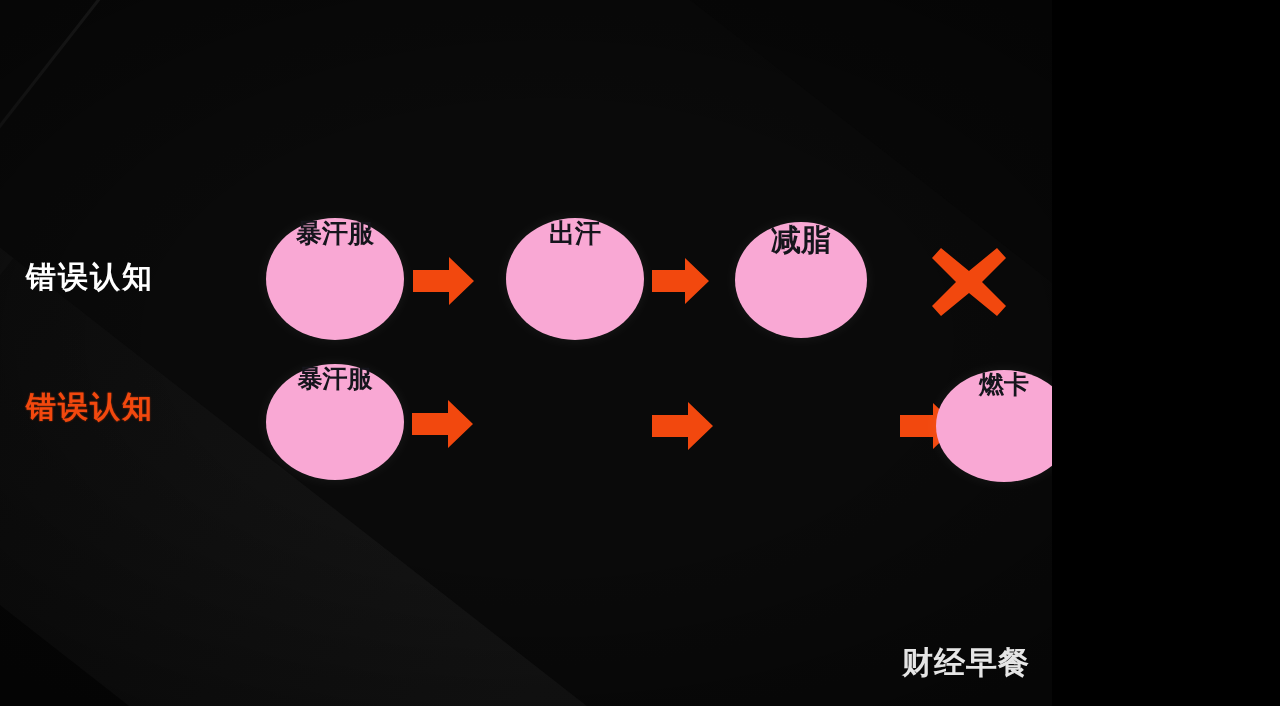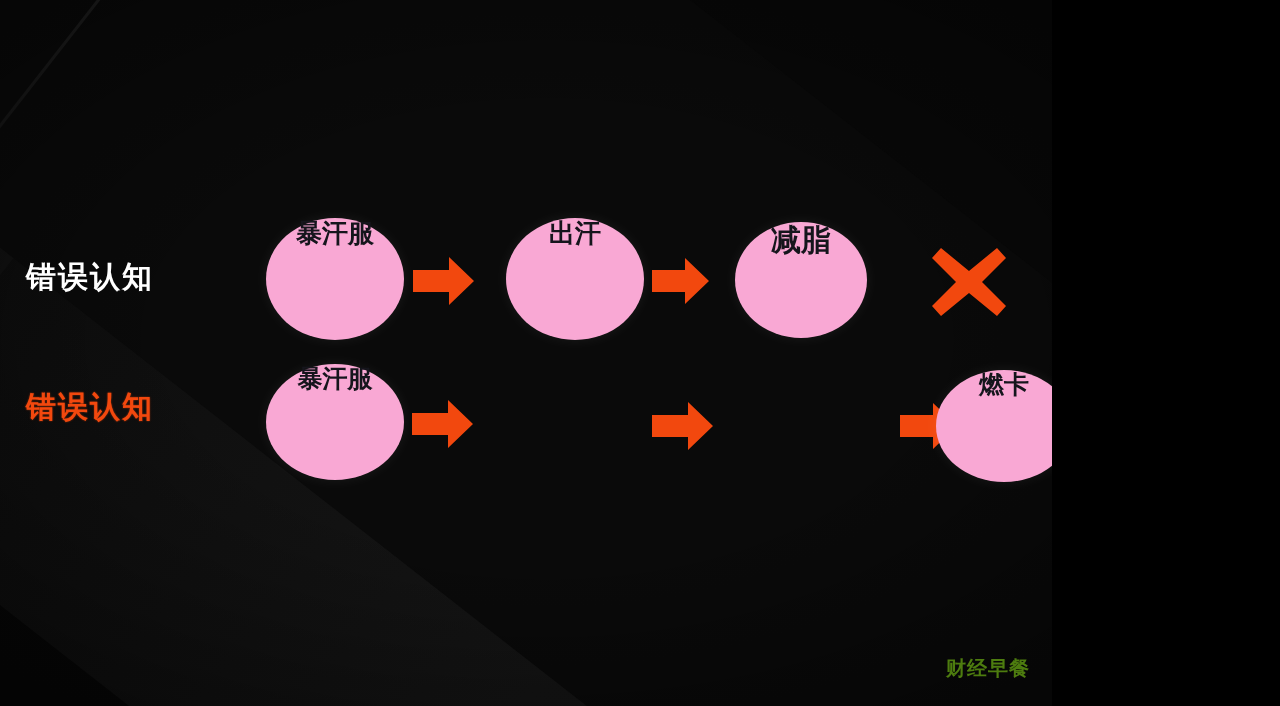--- a/index.html
+++ b/index.html
@@ -84,21 +84,21 @@
   .node .txt{display:block;white-space:pre-line;}
 
   .arrow{position:absolute;}
   .arrow svg{display:block;}
 
   .xmark{position:absolute;}
   .xmark svg{display:block;}
 
   .watermark{
     position:absolute;right:22px;bottom:28px;
-    color:#4d7c0f;font-size:20px;font-weight:bold;
+    color:#e5e5e5;font-size:31px;font-weight:bold;
     letter-spacing:1px;line-height:1;
   }
 </style>
 </head>
 <body>
 
 <div id="slide">
 
   <div class="bg-layer">
     <div class="sweep sweep-3"></div>

